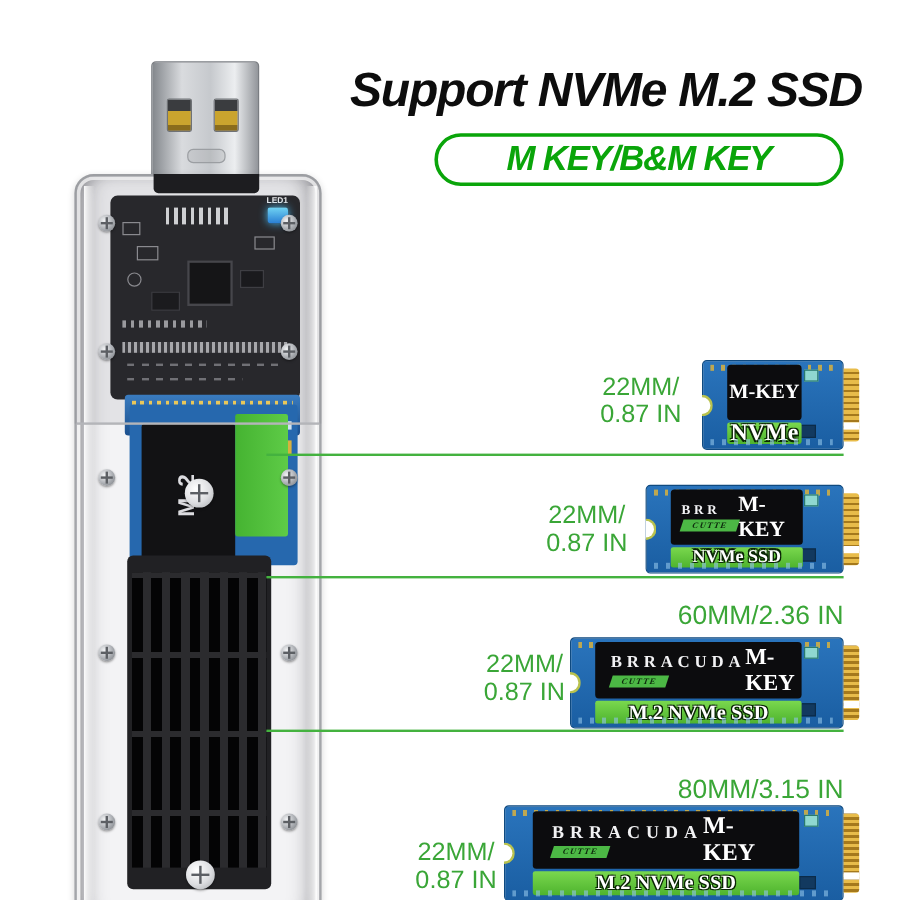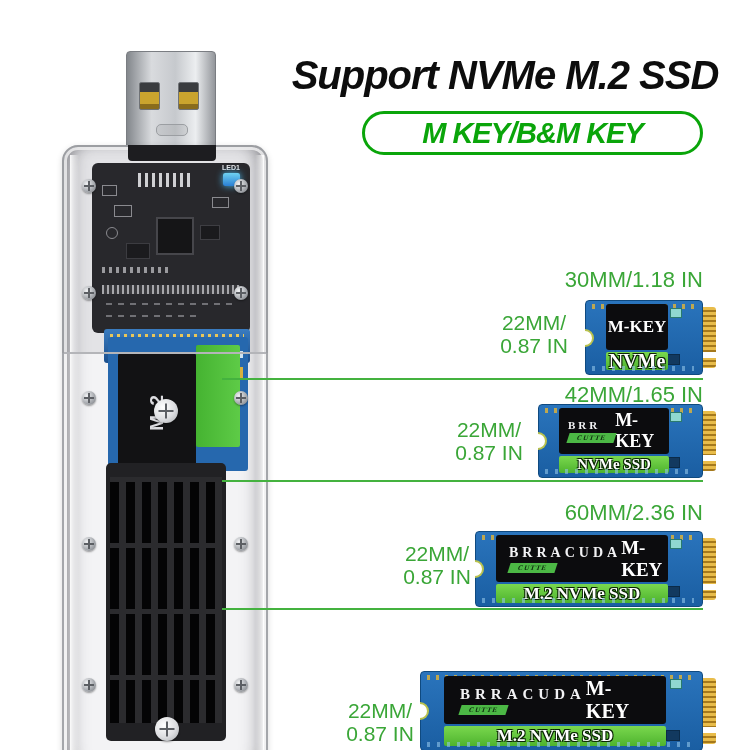--- a/index.html
+++ b/index.html
@@ -203,23 +203,22 @@
   <div class="screw big" style="left:154px;top:376px"></div>
   <div class="screw big" style="left:155px;top:694px"></div>
 
   <div class="case-seam"></div>
 
   <div class="leader" style="left:222px;top:355px;width:481px"></div>
   <div class="leader" style="left:222px;top:457px;width:481px"></div>
   <div class="leader" style="left:222px;top:585px;width:481px"></div>
   <div class="leader" style="left:200px;top:729px;width:503px"></div>
 
-  <div class="len-label" style="top:244px">30MM/1.18 IN</div>
-  <div class="len-label" style="top:359px">42MM/1.65 IN</div>
   <div class="len-label" style="top:477px">60MM/2.36 IN</div>
+  <div class="len-label" style="top:622px">80MM/3.15 IN</div>
 
   <div class="wid-label" style="left:474px;top:288px">
     <div>22MM/</div>
     <div>0.87 IN</div>
   </div>
   <div class="wid-label" style="left:429px;top:395px">
     <div>22MM/</div>
     <div>0.87 IN</div>
   </div>
   <div class="wid-label" style="left:377px;top:519px">

